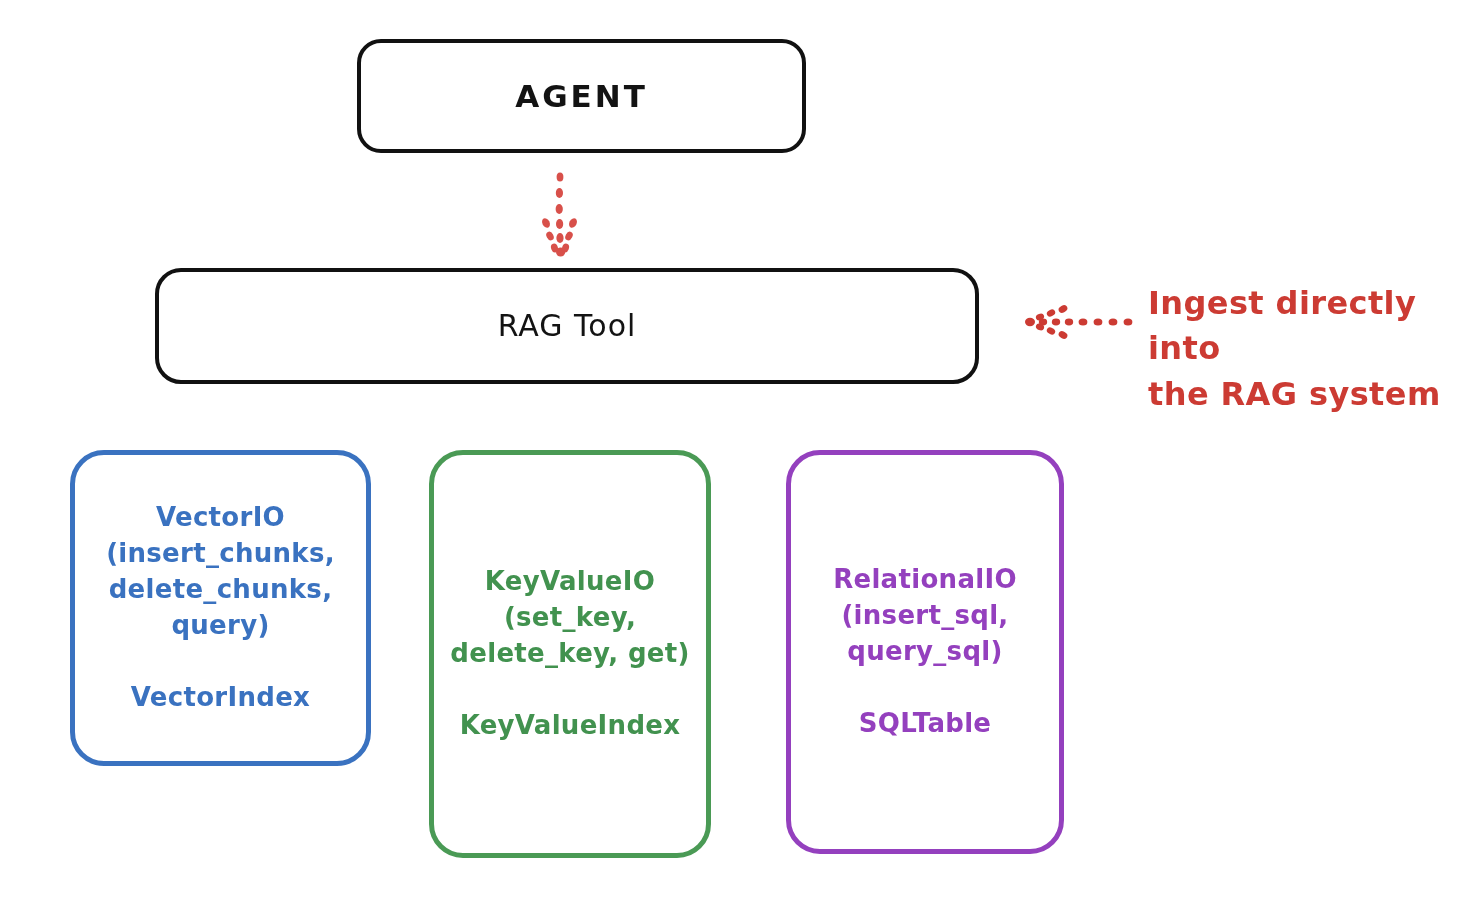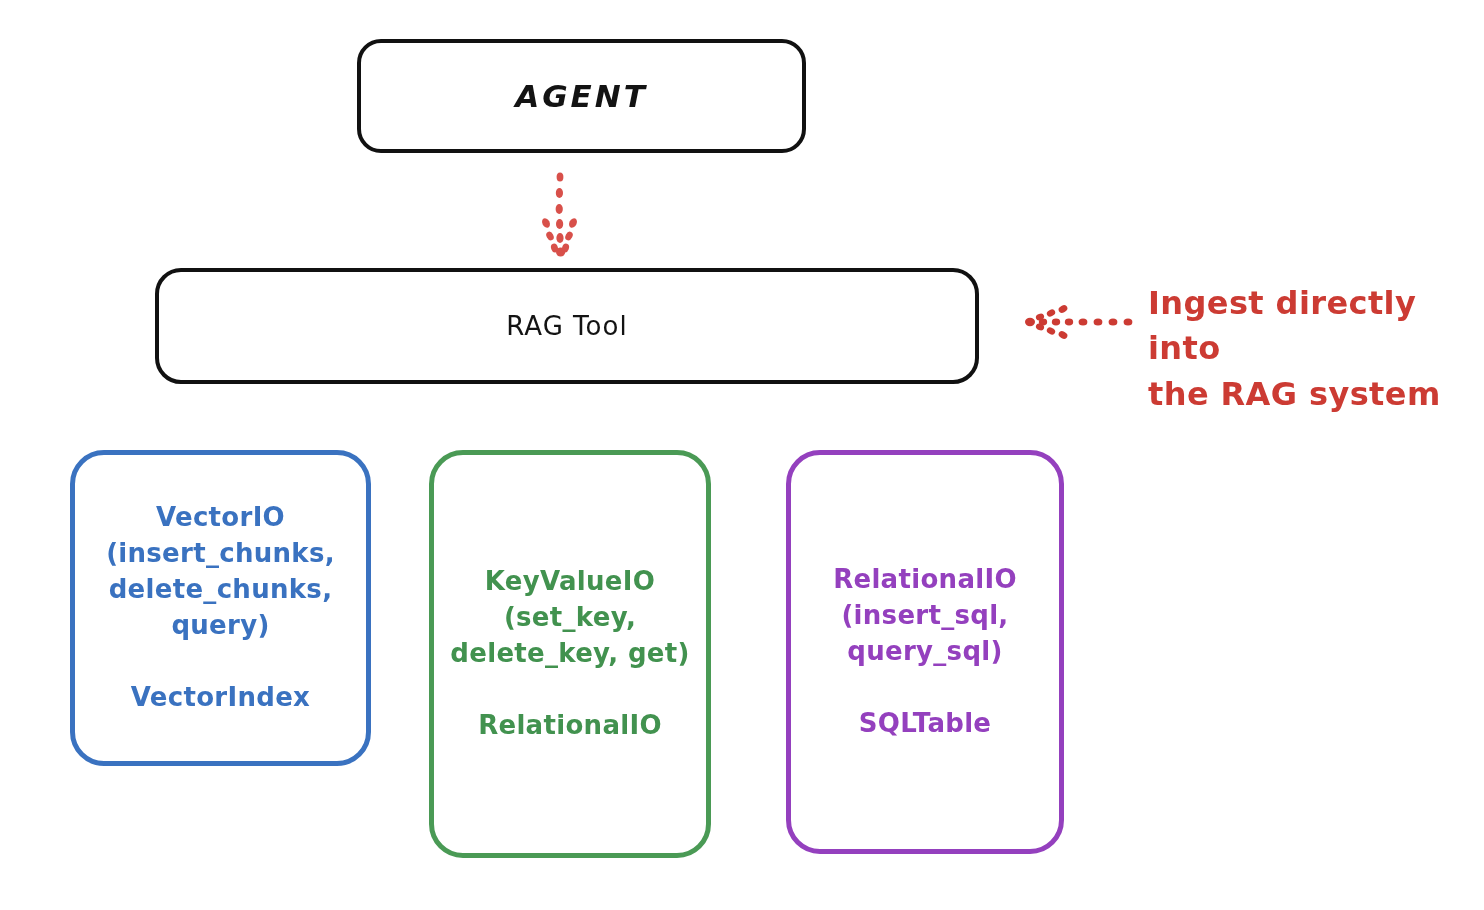--- a/index.html
+++ b/index.html
@@ -42,37 +42,36 @@
     left: 357px;
     top: 39px;
     width: 449px;
     height: 114px;
     border: 4px solid #111111;
     border-radius: 24px;
   }
   #agent-node .node-label {
     font-family: "DejaVu Sans", sans-serif;
     font-size: 31px;
-    font-style: italic;
     font-weight: 600;
     color: #131313;
     letter-spacing: 3px;
   }
 
   
   #rag-tool-node {
     left: 155px;
     top: 268px;
     width: 824px;
     height: 116px;
     border: 4px solid #111111;
     border-radius: 26px;
   }
   #rag-tool-node .node-label {
-    font-size: 26px;
+    font-size: 30px;
     font-weight: 500;
     color: #131313;
     letter-spacing: 1px;
   }
 
   
   .io-node {
     border-width: 5px;
     border-style: solid;
     border-radius: 34px;
@@ -207,21 +206,21 @@
 query)
 
 VectorIndex</div>
   </div>
 
   <div class="node io-node" id="key-value-io-node">
     <div class="node-label">KeyValueIO
 (set_key,
 delete_key, get)
 
-RelationalIO</div>
+KeyValueIndex</div>
   </div>
 
   <div class="node io-node" id="relational-io-node">
     <div class="node-label">RelationalIO
 (insert_sql,
 query_sql)
 
 SQLTable</div>
   </div>
 

